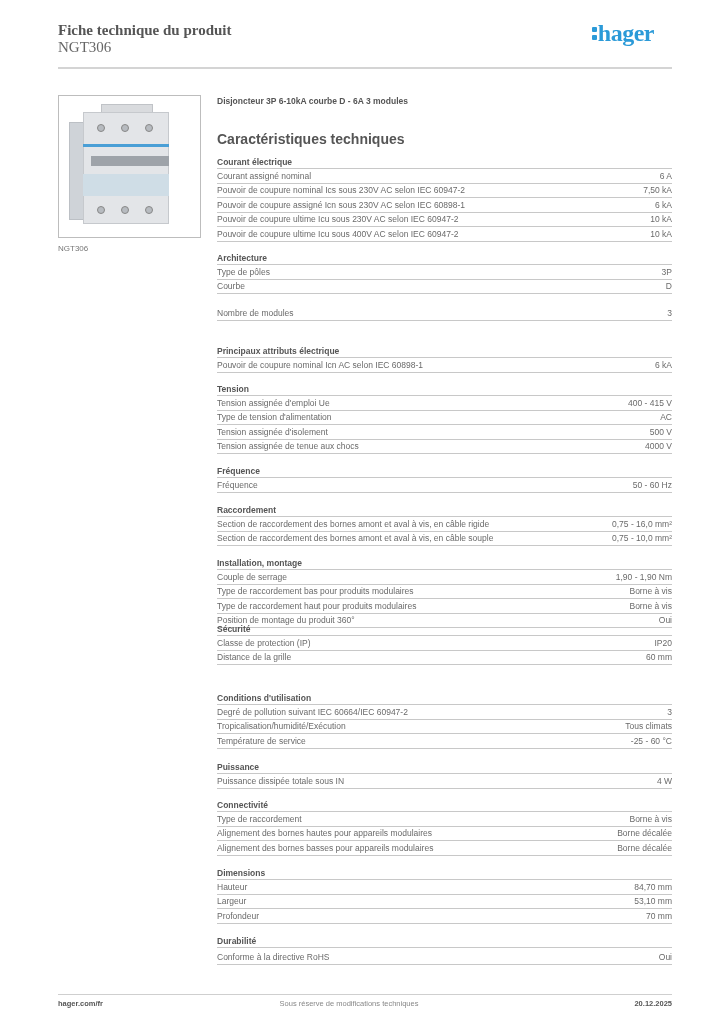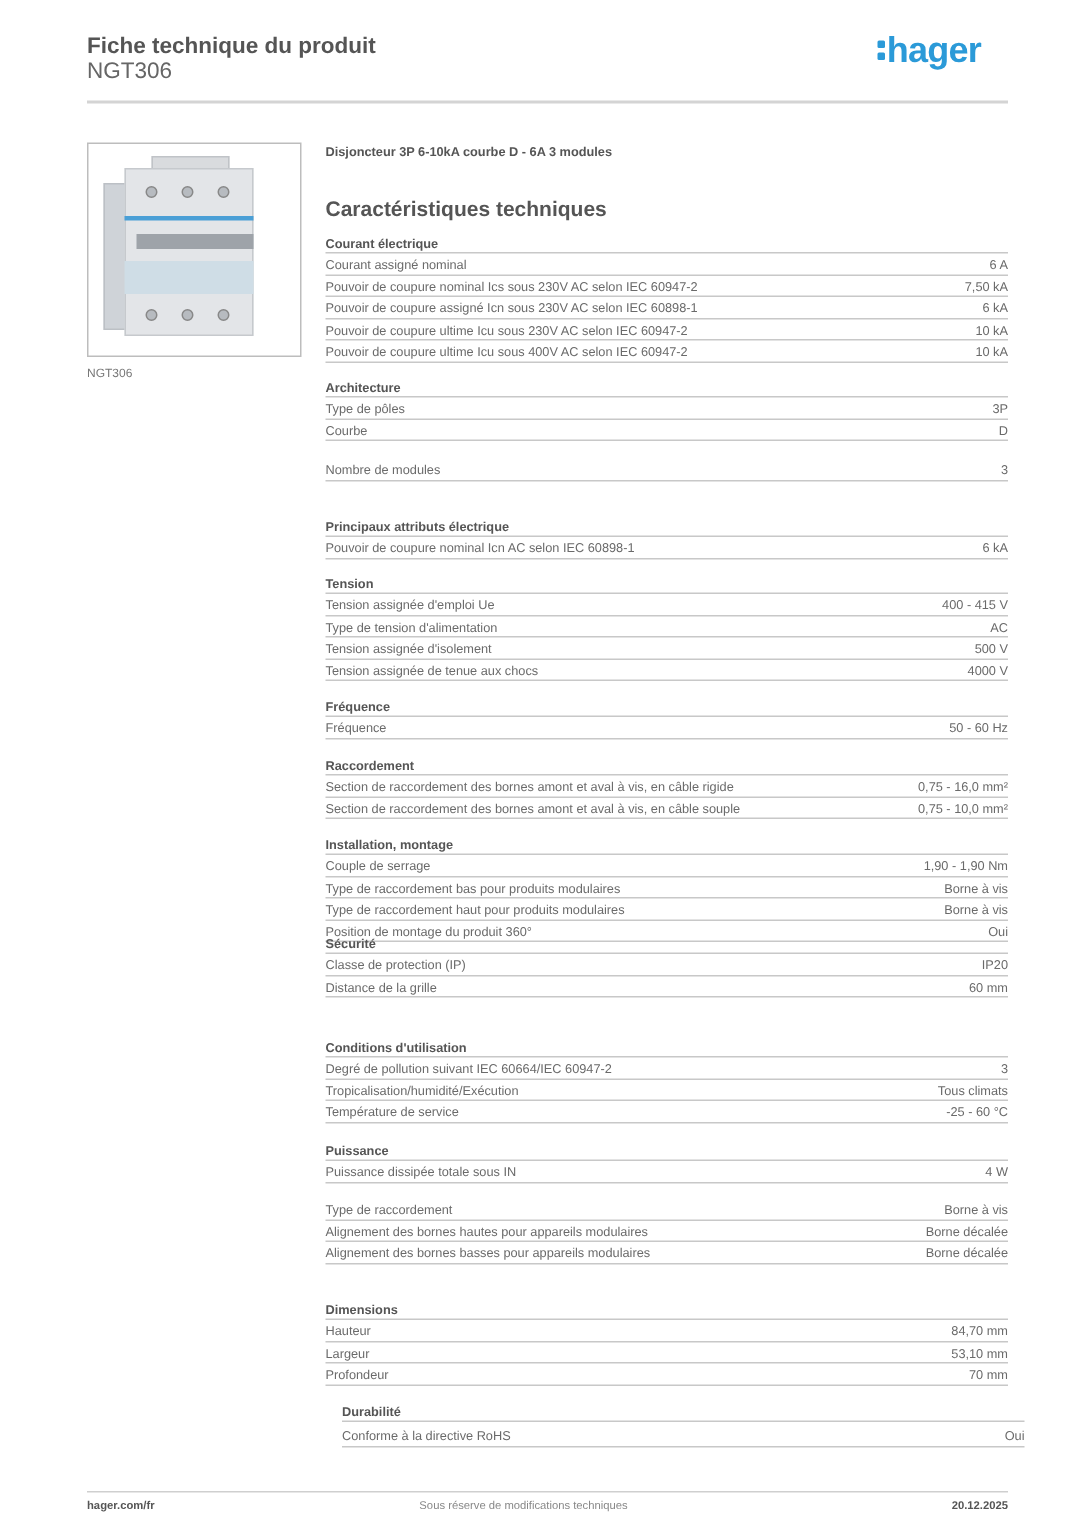--- a/index.html
+++ b/index.html
@@ -3,21 +3,21 @@
 <meta charset="utf-8">
 <style>
   * { box-sizing: border-box; margin: 0; padding: 0; }
   html, body {
     width: 724px; height: 1024px; background: #ffffff;
     font-family: "Liberation Sans", sans-serif; color: #555555;
     overflow: hidden;
   }
   .page { position: relative; width: 724px; height: 1024px; }
 
-  .header { position: absolute; left: 58px; top: 22px; width: 614px; }
+  .header { position: absolute; left: 58px; top: 22px; width: 614px; font-family: Liberation Serif, serif; }
   .doc-title { font-size: 15px; font-weight: bold; color: #555; line-height: 17px; }
   .doc-code { font-size: 15px; color: #666; line-height: 17px; }
   .logo {
     position: absolute; right: 18px; top: -2px;
     font-size: 24px; font-weight: bold; color: #2b9ad8; letter-spacing: -0.5px;
   }
   .logo .colon { display: inline-block; width: 7px; position: relative; }
   .logo .colon::before, .logo .colon::after {
     content: ""; position: absolute; left: 1px; width: 5px; height: 5px;
     background: #2b9ad8; border-radius: 1px;
@@ -46,21 +46,21 @@
   .product-desc { position: absolute; top: 96px; left: 0; font-size: 8.5px; font-weight: bold; color: #555; white-space: nowrap; }
   .tech-title { position: absolute; top: 131px; left: 0; font-size: 14px; font-weight: bold; color: #555; }
 
   .section { position: absolute; left: 0; width: 455px; }
   .section-title {
     font-size: 8.5px; font-weight: bold; color: #555; height: 13px; line-height: 12px;
     border-bottom: 1px solid #c8c8c8;
   }
   .row {
     display: flex; justify-content: space-between; height: 14.6px; line-height: 14px;
-    font-size: 8.5px; color: #6a6a6a; border-bottom: 1px solid #c8c8c8;
+    font-size: 8.5px; color: #6a6a6a; border-bottom: 1px solid #c8c8c8; align-items: flex-end;
   }
   .row .label { white-space: nowrap; }
   .row .value { white-space: nowrap; text-align: right; }
 
   .footer-rule { position: absolute; left: 58px; top: 994px; width: 614px; height: 1px; background: #cfcfcf; }
   .footer { position: absolute; left: 58px; top: 999px; width: 614px; font-size: 7.5px; }
   .footer .left { position: absolute; left: 0; font-weight: bold; color: #555; }
   .footer .center { position: absolute; left: 0; width: 582px; text-align: center; color: #888; }
   .footer .right { position: absolute; right: 0; font-weight: bold; color: #555; }
 </style>
@@ -228,20 +228,21 @@
           </div>
         </div>
         <div class="section" style="top: 761px;">
           <div class="section-title">Puissance</div>
           <div class="row">
             <span class="label">Puissance dissipée totale sous IN</span>
             <span class="value">4 W</span>
           </div>
         </div>
         <div class="section" style="top: 799px;">
+          <div class="section-title">Connectivité</div>
           <div class="row">
             <span class="label">Type de raccordement</span>
             <span class="value">Borne à vis</span>
           </div>
           <div class="row">
             <span class="label">Alignement des bornes hautes pour appareils modulaires</span>
             <span class="value">Borne décalée</span>
           </div>
           <div class="row">
             <span class="label">Alignement des bornes basses pour appareils modulaires</span>
@@ -256,21 +257,21 @@
           </div>
           <div class="row">
             <span class="label">Largeur</span>
             <span class="value">53,10 mm</span>
           </div>
           <div class="row">
             <span class="label">Profondeur</span>
             <span class="value">70 mm</span>
           </div>
         </div>
-        <div class="section" style="top: 935px; margin-left: 11px;">
+        <div class="section" style="top: 935px;">
           <div class="section-title" style="margin-bottom: 2px;">Durabilité</div>
           <div class="row">
             <span class="label">Conforme à la directive RoHS</span>
             <span class="value">Oui</span>
           </div>
         </div>
       </div>
   </div>
 
   <div class="footer-rule"></div>

